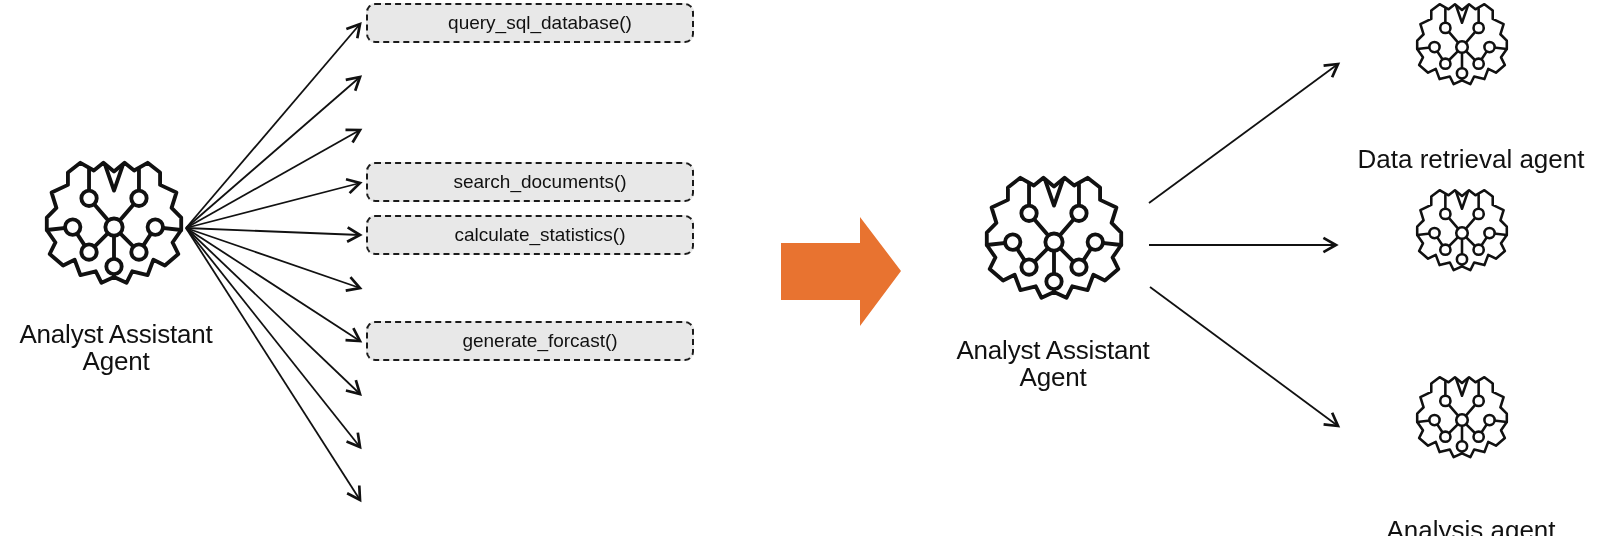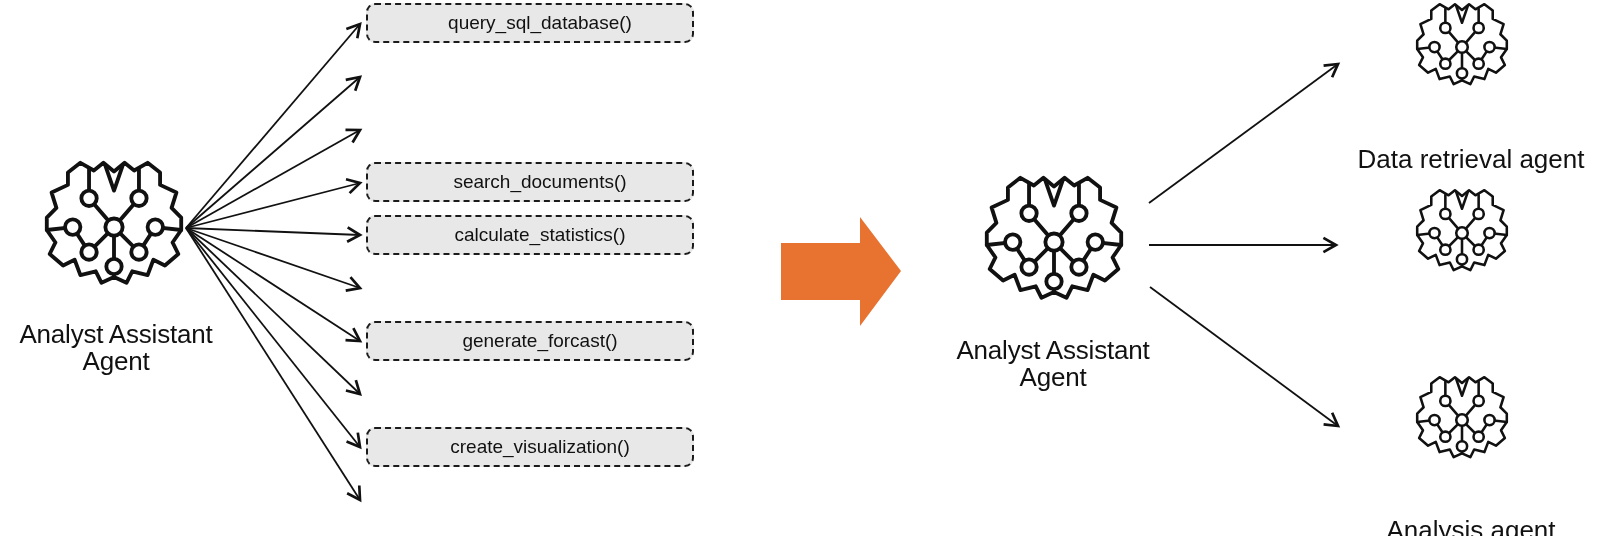--- a/index.html
+++ b/index.html
@@ -116,21 +116,20 @@
   </svg>
   <div class="agent-label" style="left:6px;top:321px;width:220px">
     <div>Analyst Assistant</div>
     <div>Agent</div>
   </div>
 
   <div class="tool-box" style="top:3px">query_sql_database()</div>
   <div class="tool-box" style="top:162px">search_documents()</div>
   <div class="tool-box" style="top:215px">calculate_statistics()</div>
   <div class="tool-box" style="top:321px">generate_forcast()</div>
-  <div class="tool-box" style="top:427px">create_visualization()</div>
 
   <svg class="agent-icon-box" style="left:982px;top:173px" width="144" height="144">
     <use href="#agent-icon"></use>
   </svg>
   <div class="agent-label" style="left:943px;top:337px;width:220px">
     <div>Analyst Assistant</div>
     <div>Agent</div>
   </div>
 
   <svg class="agent-icon-box" style="left:1414px;top:1px" width="96" height="96">

